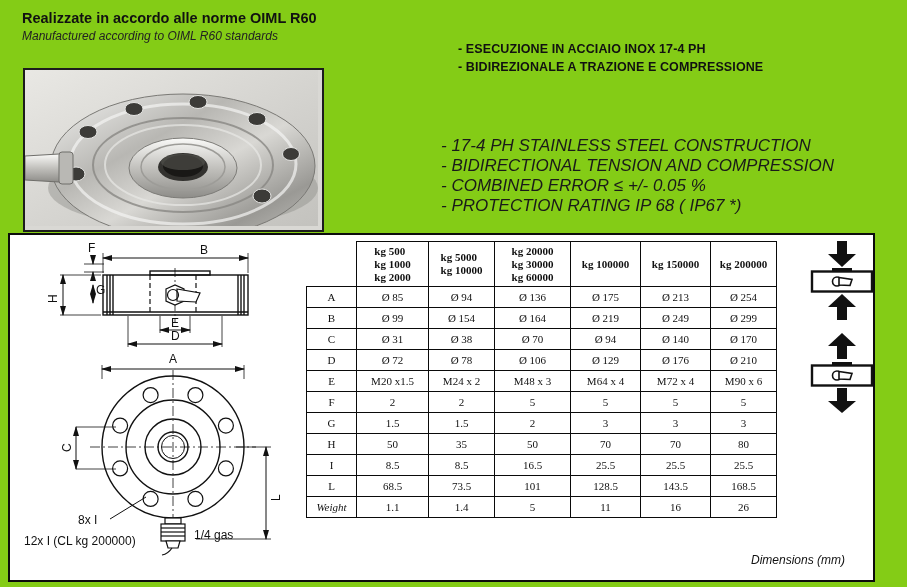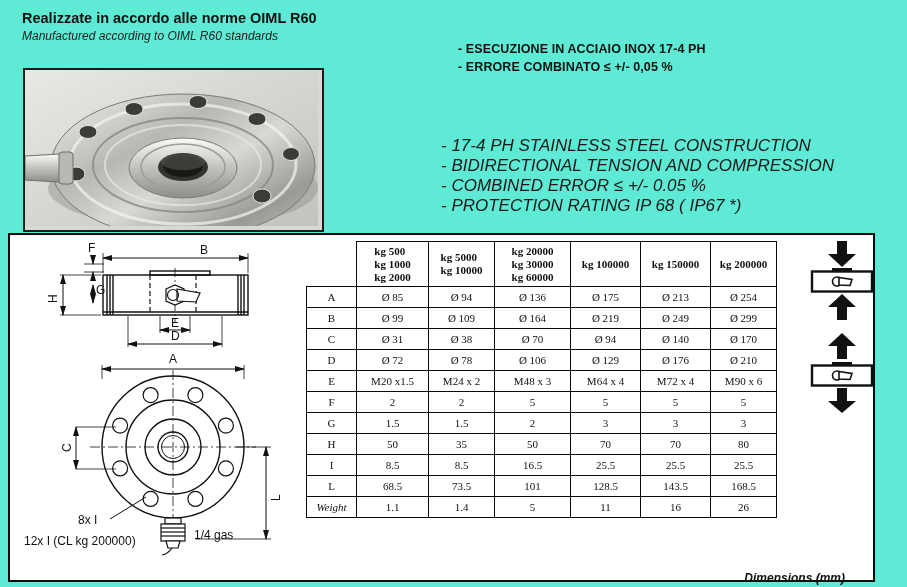--- a/index.html
+++ b/index.html
@@ -1,16 +1,16 @@
 <!DOCTYPE html>
 <html><head>
 <meta charset="utf-8">
 <style>
   html,body{margin:0;padding:0;background:#fff;}
-  .page{position:relative;width:907px;height:587px;background:#5eead4;overflow:hidden;
+  .page{position:relative;width:907px;height:587px;background:#84cc16;overflow:hidden;
         font-family:"Liberation Sans",sans-serif;color:#111;}
   .abs{position:absolute;}
 
   .title-it{left:22px;top:10px;font-size:14.5px;font-weight:bold;}
   .title-en{left:22px;top:29px;font-size:12px;font-style:italic;color:#222;}
 
   .photo-frame{left:23px;top:68px;width:297px;height:160px;border:2px solid #1c1c1c;background:#d9d8d4;}
   .photo-frame svg{display:block;}
 
   .features-it{left:441px;top:41px;font-size:12.5px;font-weight:bold;line-height:17.5px;letter-spacing:.1px;margin-left:17px;}
@@ -21,21 +21,21 @@
   table.spec{position:absolute;left:296px;top:6px;border-collapse:collapse;font-size:11px;
              table-layout:fixed;font-family:Liberation Serif, serif;}
   table.spec th,table.spec td{border:1.5px solid #0a0a0a;text-align:center;vertical-align:middle;
              padding:0 2px;height:20px;color:#111;}
   table.spec th{font-weight:bold;height:44px;}
   table.spec th span{display:inline-block;text-align:left;white-space:pre-line;line-height:13px;}
   table.spec th.stub{border:none;background:transparent;}
   td.rowlabel{font-weight:normal;}
   td.rowlabel.it{font-style:italic;}
 
-  .dim-note{right:28px;top:336px;font-size:12px;font-style:italic;font-weight:bold;}
+  .dim-note{right:28px;top:318px;font-size:12px;font-style:italic;}
 
   .drawing{left:4px;top:4px;}
   .dir-icons{left:796px;top:6px;}
 
   svg text{font-family:"Liberation Sans",sans-serif;fill:#111;}
 </style>
 </head>
 <body>
 
 <div class="page">
@@ -86,21 +86,21 @@
       <ellipse cx="158" cy="96" rx="20" ry="11" fill="#191816"></ellipse>
       <ellipse cx="158" cy="92" rx="22" ry="8" fill="#575652" opacity=".6"></ellipse>
 
       <polygon points="0,86 34,84 40,90 40,108 34,112 0,110" fill="url(#steel2)" stroke="#6f6e6a" stroke-width="1"></polygon>
       <rect x="34" y="82" width="14" height="32" rx="3" fill="#b9b8b4" stroke="#6f6e6a"></rect>
     </svg>
   </div>
 
   <div class="abs features-it">
     <div>- ESECUZIONE IN ACCIAIO INOX 17-4 PH</div>
-    <div>- ERRORE COMBINATO ≤ +/- 0,05 %</div>
+    <div>- BIDIREZIONALE A TRAZIONE E COMPRESSIONE</div>
   </div>
   <div class="abs features-en">
     <div>- 17-4 PH STAINLESS STEEL CONSTRUCTION</div>
     <div>- BIDIRECTIONAL TENSION AND COMPRESSION</div>
     <div>- COMBINED ERROR ≤ +/- 0.05 %</div>
     <div>- PROTECTION RATING  IP 68 ( IP67 *)</div>
   </div>
 
   <div class="abs big-box">
 
@@ -248,21 +248,21 @@
             <td>Ø 85</td>
             <td>Ø 94</td>
             <td>Ø 136</td>
             <td>Ø 175</td>
             <td>Ø 213</td>
             <td>Ø 254</td>
           </tr>
           <tr>
             <td class="rowlabel">B</td>
             <td>Ø 99</td>
-            <td>Ø 109</td>
+            <td>Ø 154</td>
             <td>Ø 164</td>
             <td>Ø 219</td>
             <td>Ø 249</td>
             <td>Ø 299</td>
           </tr>
           <tr>
             <td class="rowlabel">C</td>
             <td>Ø 31</td>
             <td>Ø 38</td>
             <td>Ø 70</td>

